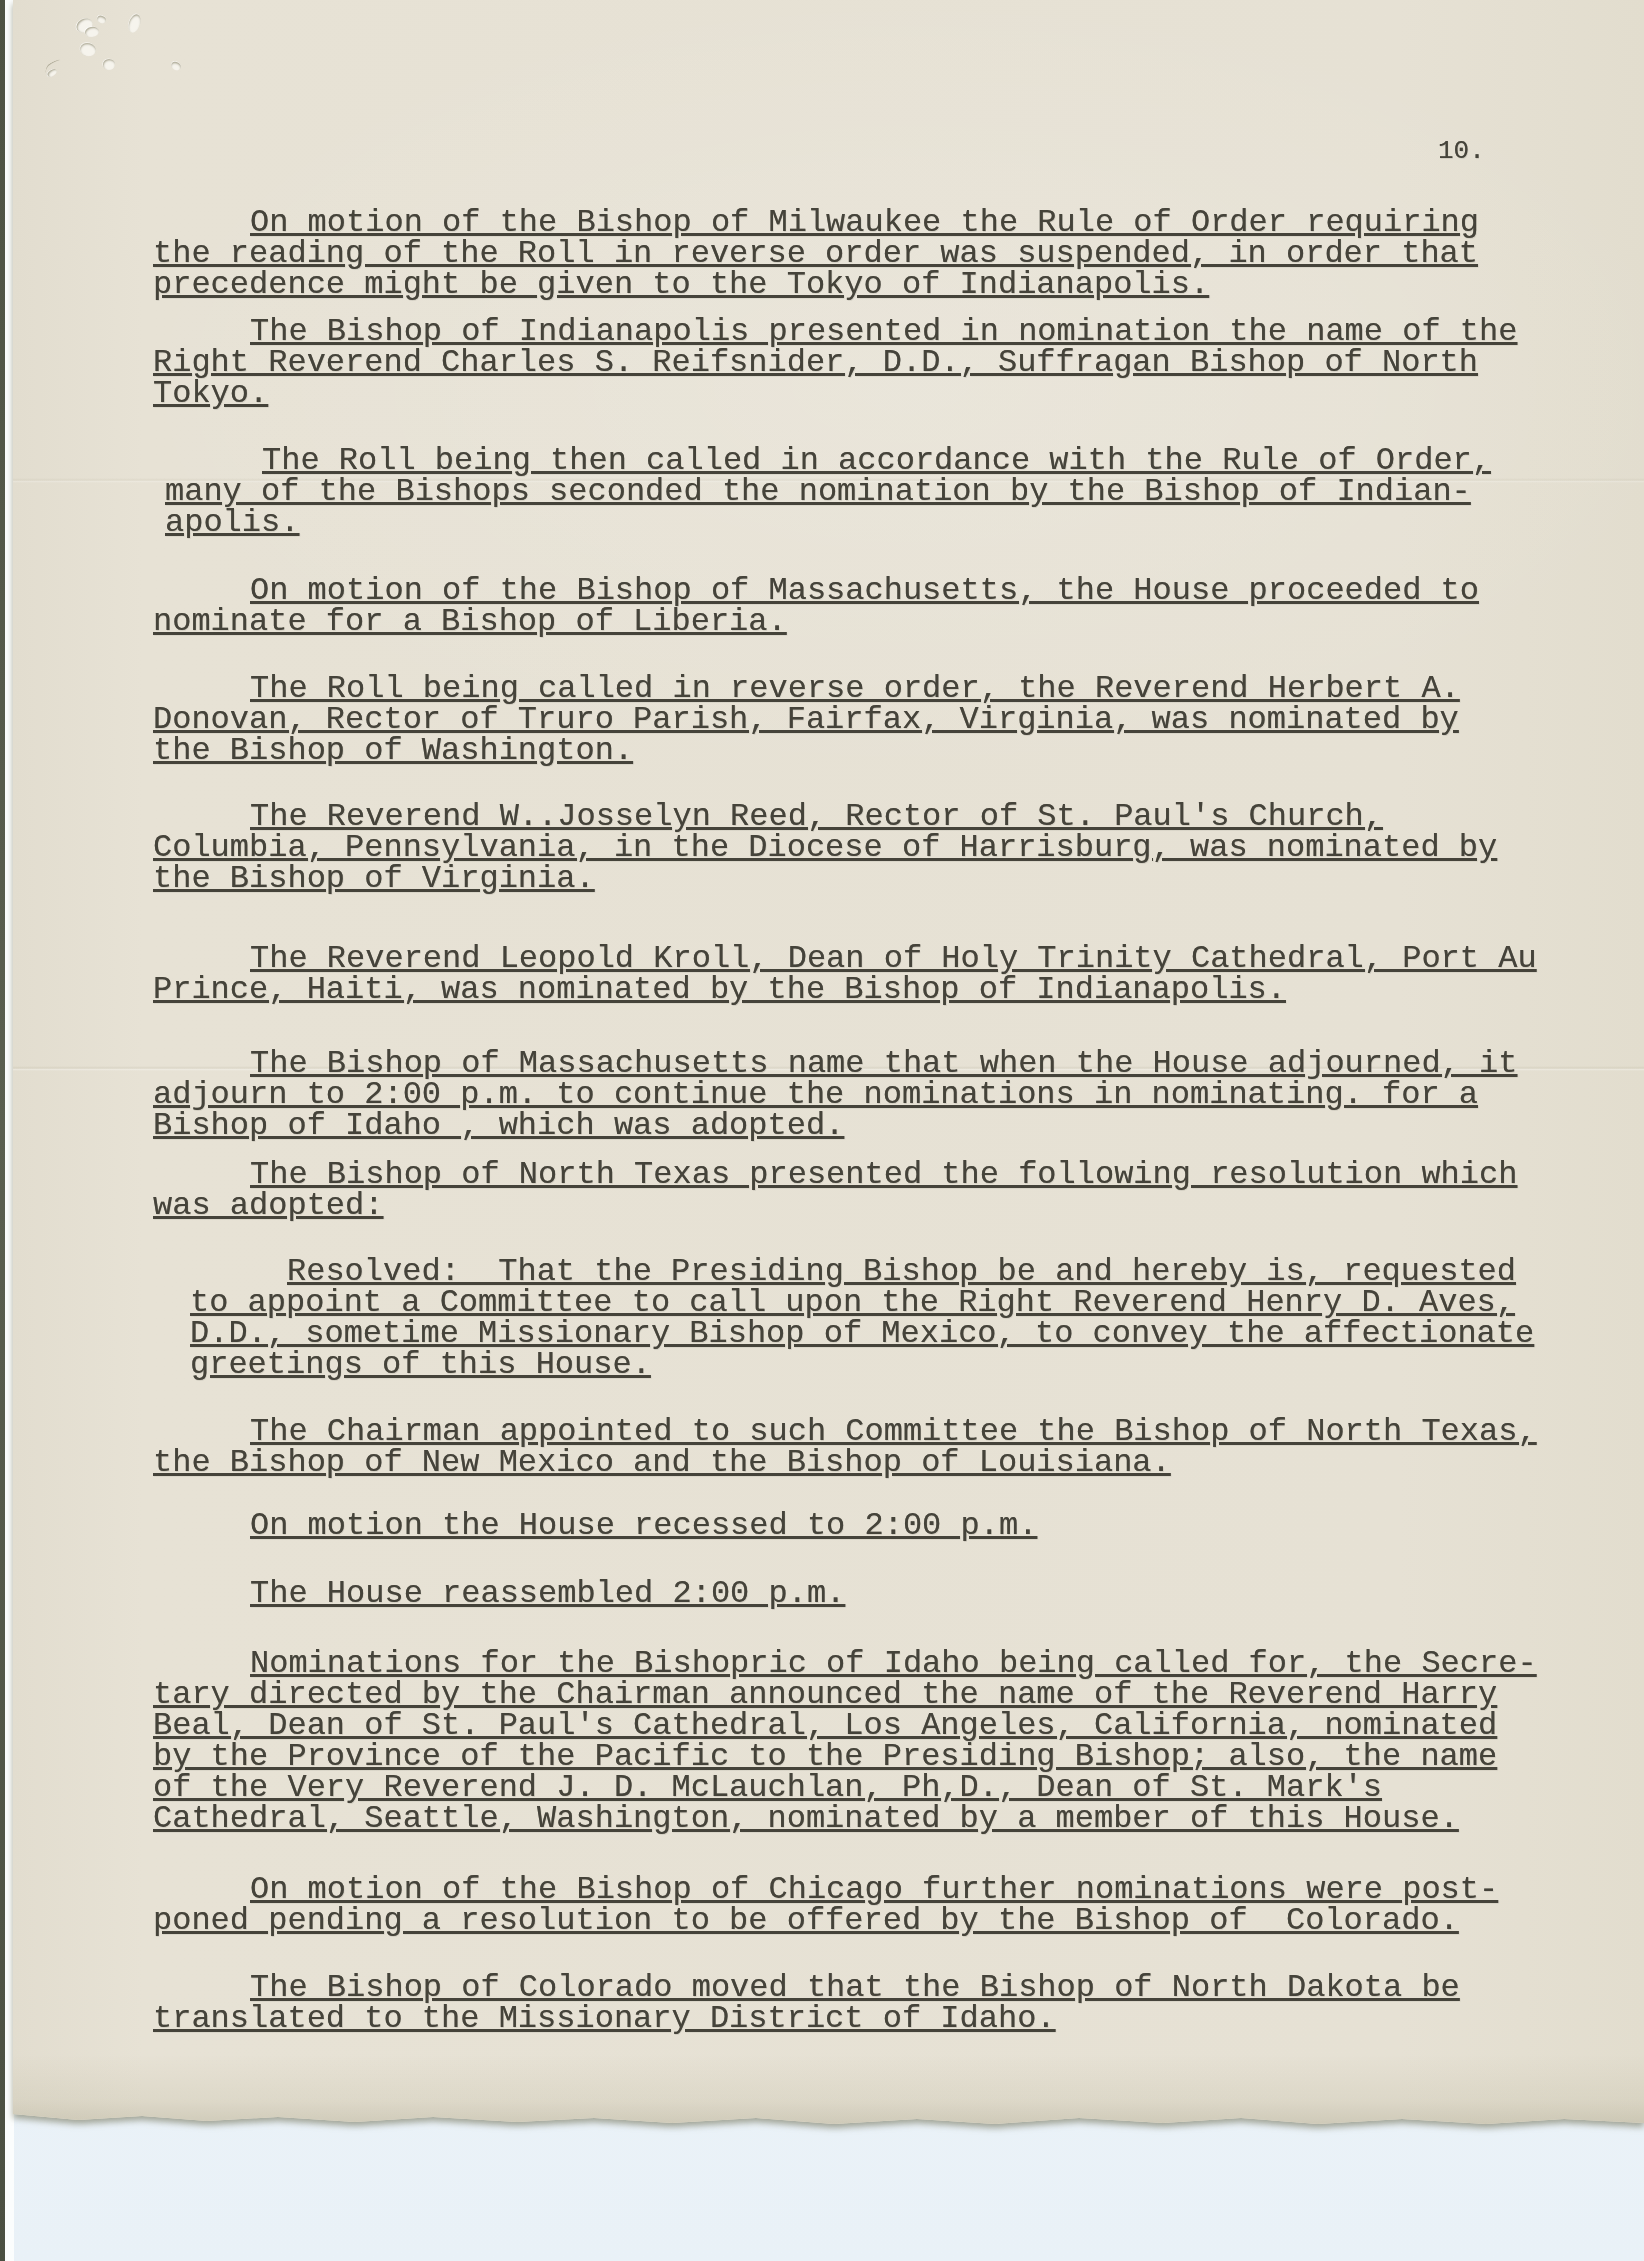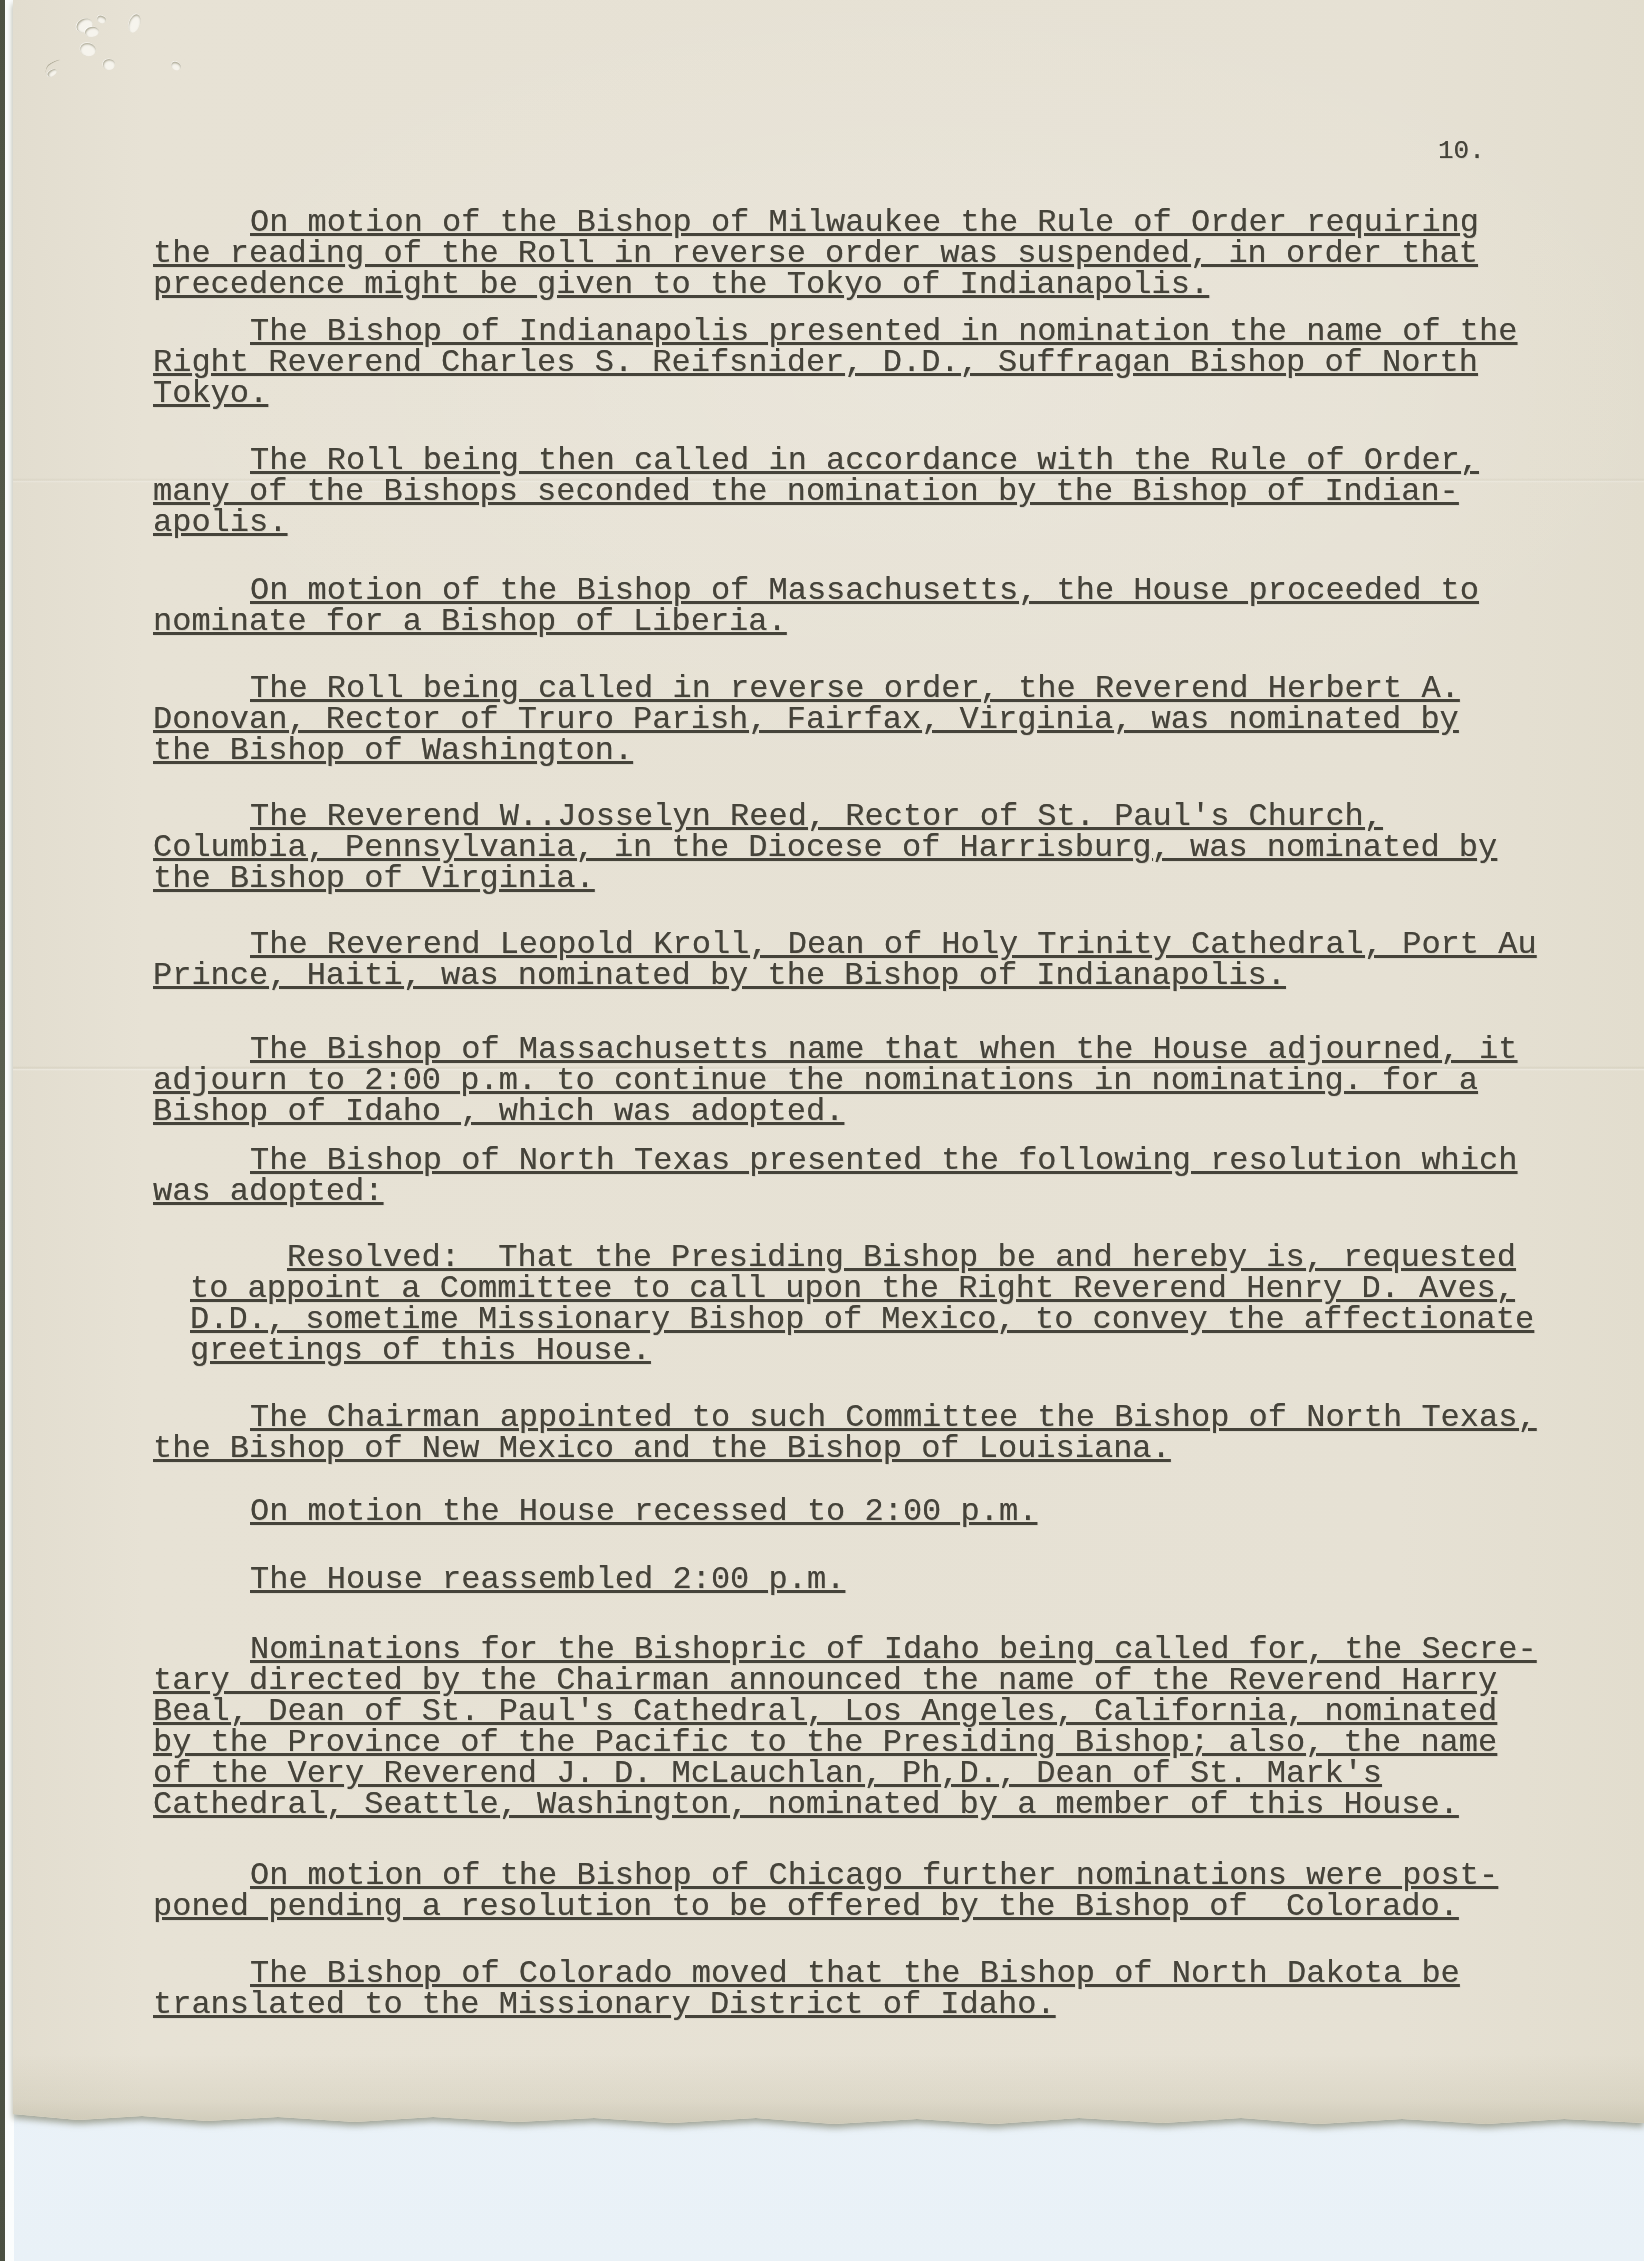--- a/index.html
+++ b/index.html
@@ -96,40 +96,40 @@
         <p class="para body" style="margin-top: 0px;">
           <span class="line first">On motion of the Bishop of Milwaukee the Rule of Order requiring</span>
           <span class="line">the reading of the Roll in reverse order was suspended, in order that</span>
           <span class="line">precedence might be given to the Tokyo of Indianapolis.</span>
         </p>
         <p class="para body" style="margin-top: 16px;">
           <span class="line first">The Bishop of Indianapolis presented in nomination the name of the</span>
           <span class="line">Right Reverend Charles S. Reifsnider, D.D., Suffragan Bishop of North</span>
           <span class="line">Tokyo.</span>
         </p>
-        <p class="para body" style="margin-top: 36px;">
+        <p class="para body" style="margin-top: 36px; margin-left: 12px;">
           <span class="line first">The Roll being then called in accordance with the Rule of Order,</span>
           <span class="line">many of the Bishops seconded the nomination by the Bishop of Indian-</span>
           <span class="line">apolis.</span>
         </p>
         <p class="para body" style="margin-top: 37px;">
           <span class="line first">On motion of the Bishop of Massachusetts, the House proceeded to</span>
           <span class="line">nominate for a Bishop of Liberia.</span>
         </p>
         <p class="para body" style="margin-top: 36px;">
           <span class="line first">The Roll being called in reverse order, the Reverend Herbert A.</span>
           <span class="line">Donovan, Rector of Truro Parish, Fairfax, Virginia, was nominated by</span>
           <span class="line">the Bishop of Washington.</span>
         </p>
         <p class="para body" style="margin-top: 35px;">
           <span class="line first">The Reverend W..Josselyn Reed, Rector of St. Paul's Church,</span>
           <span class="line">Columbia, Pennsylvania, in the Diocese of Harrisburg, was nominated by</span>
           <span class="line">the Bishop of Virginia.</span>
         </p>
-        <p class="para body" style="margin-top: 35px;">
+        <p class="para body" style="margin-top: 49px;">
           <span class="line first">The Reverend Leopold Kroll, Dean of Holy Trinity Cathedral, Port Au</span>
           <span class="line">Prince, Haiti, was nominated by the Bishop of Indianapolis.</span>
         </p>
         <p class="para body" style="margin-top: 43px;">
           <span class="line first">The Bishop of Massachusetts name that when the House adjourned, it</span>
           <span class="line">adjourn to 2:00 p.m. to continue the nominations in nominating. for a</span>
           <span class="line">Bishop of Idaho , which was adopted.</span>
         </p>
         <p class="para body" style="margin-top: 18px;">
           <span class="line first">The Bishop of North Texas presented the following resolution which</span>

